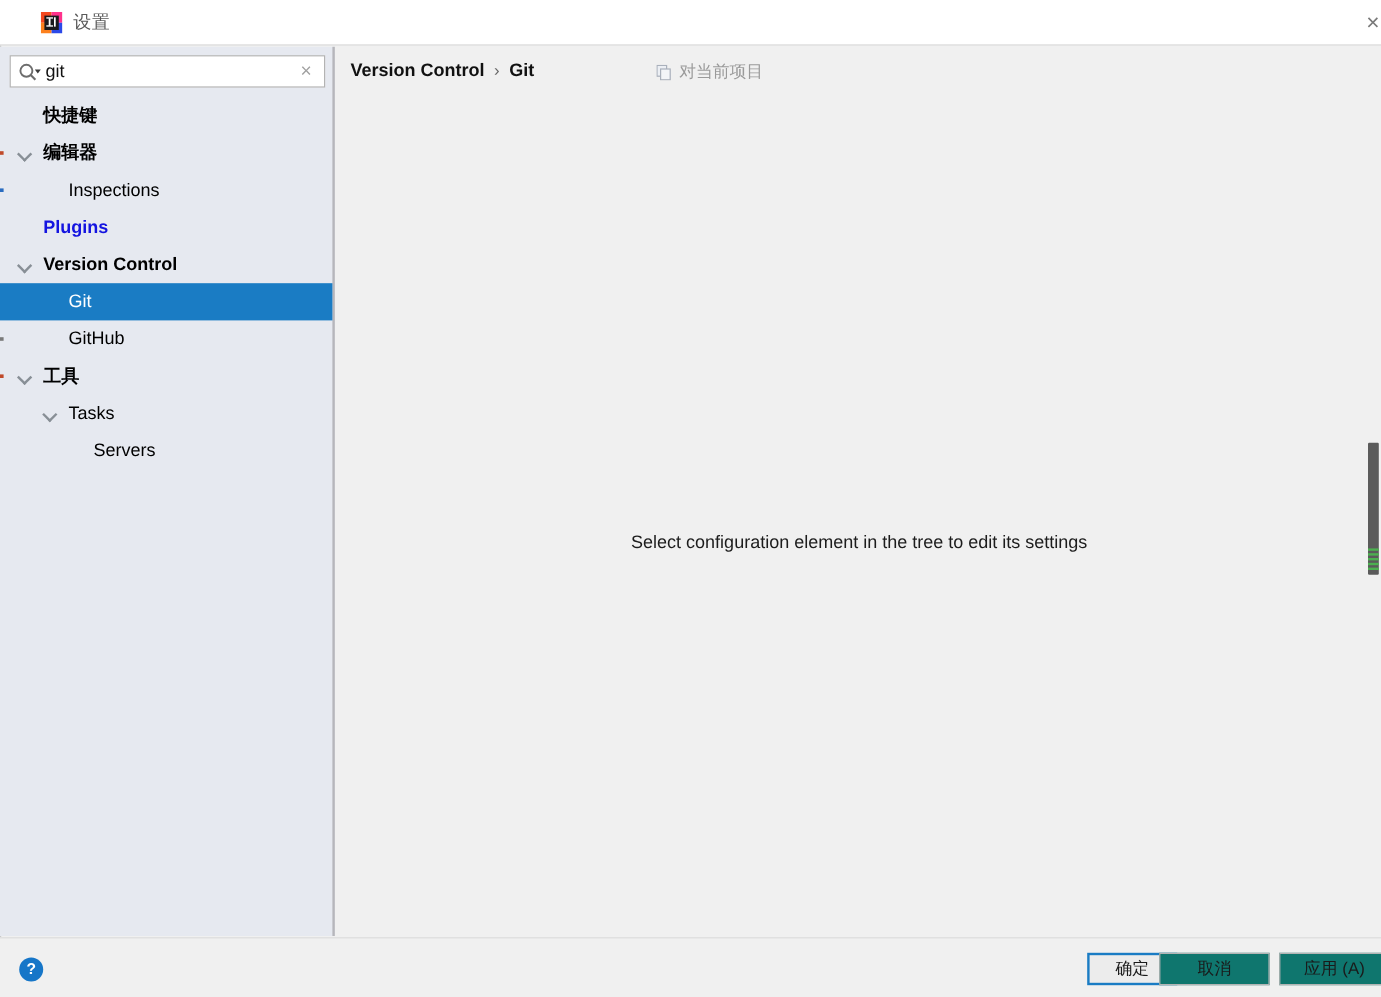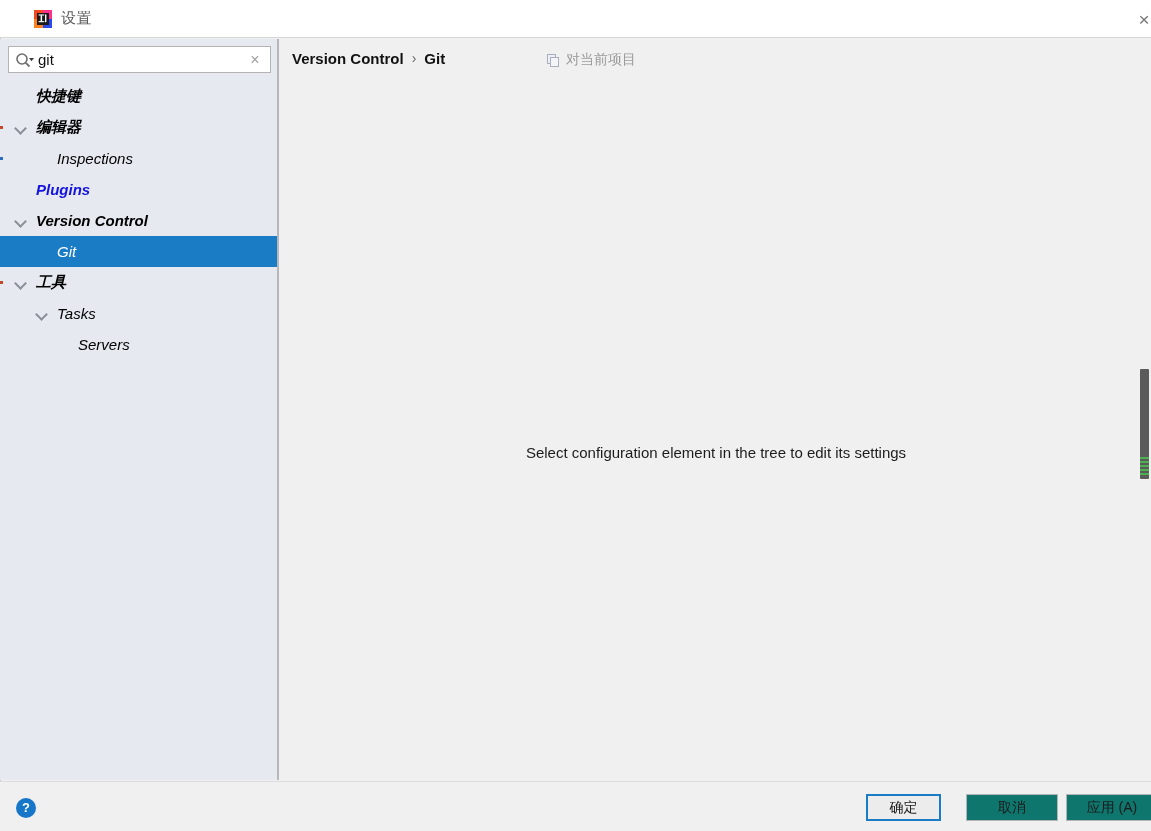--- a/index.html
+++ b/index.html
@@ -117,21 +117,20 @@
     line-height: 24px;
     text-align: center;
     margin-right: 3px;
   }
 
   .tree {
     position: absolute;
     left: 0;
     top: 42px;
     width: 329px;
-    font-style: italic;
   }
   .tree-row {
     position: relative;
     height: 31px;
     display: flex;
     align-items: center;
     box-sizing: border-box;
   }
   .tree-row.selected {
     background: #1a7cc4;
@@ -304,21 +303,21 @@
     text-align: center;
     line-height: 25px;
     white-space: nowrap;
     padding: 0;
   }
   .btn.default {
     border: 2px solid #1a7cc4;
     background: #ececec;
     line-height: 23px;
   }
-  #btn-ok { left: 866px; width: 75px; }
+  #btn-ok { left: 906px; width: 75px; }
   #btn-cancel { left: 966px; width: 92px; }
   #btn-apply { left: 1066px; width: 92px; }
   .win-left-edge {
     position: absolute;
     left: 0; top: 38px;
     width: 1px; height: 793px;
     background: #c8c8c8;
   }
 </style>
 </head>
@@ -405,20 +404,31 @@
           <span style="display: inline-block; width: 35px; flex: 0 0 auto;"></span>
           <span class="arrow"></span>
           <span style="display: inline-block; width: 8px; flex: 0 0 auto;"></span>
           <span class="node-label">Git</span>
           <span class="copy-icon"><svg width="15" height="15" viewBox="0 0 15 15">
               <rect x="0.5" y="0.5" width="9" height="10" fill="#e3e6ec" stroke="#a9b0bb" stroke-width="1"></rect>
               <rect x="4.5" y="4.5" width="9" height="10" fill="#f1f3f7" stroke="#a9b0bb" stroke-width="1"></rect>
             </svg></span>
         </div>
         <div class="tree-row">
+          <span class="edge-mark" style="background: rgb(122, 122, 122); top: 14px;"></span>
+          <span style="display: inline-block; width: 35px; flex: 0 0 auto;"></span>
+          <span class="arrow"></span>
+          <span style="display: inline-block; width: 8px; flex: 0 0 auto;"></span>
+          <span class="node-label">GitHub</span>
+          <span class="copy-icon"><svg width="15" height="15" viewBox="0 0 15 15">
+              <rect x="0.5" y="0.5" width="9" height="10" fill="#e3e6ec" stroke="#a9b0bb" stroke-width="1"></rect>
+              <rect x="4.5" y="4.5" width="9" height="10" fill="#f1f3f7" stroke="#a9b0bb" stroke-width="1"></rect>
+            </svg></span>
+        </div>
+        <div class="tree-row">
           <span class="edge-mark" style="background: rgb(192, 74, 42); top: 14px;"></span>
           <span style="display: inline-block; width: 14px; flex: 0 0 auto;"></span>
           <span class="arrow open"></span>
           <span style="display: inline-block; width: 8px; flex: 0 0 auto;"></span>
           <span class="node-label bold">工具</span>
         </div>
         <div class="tree-row">
           <span style="display: inline-block; width: 35px; flex: 0 0 auto;"></span>
           <span class="arrow open"></span>
           <span style="display: inline-block; width: 8px; flex: 0 0 auto;"></span>

